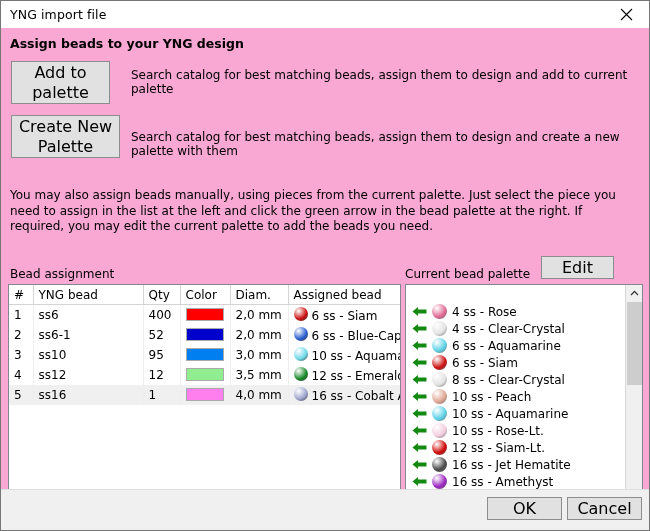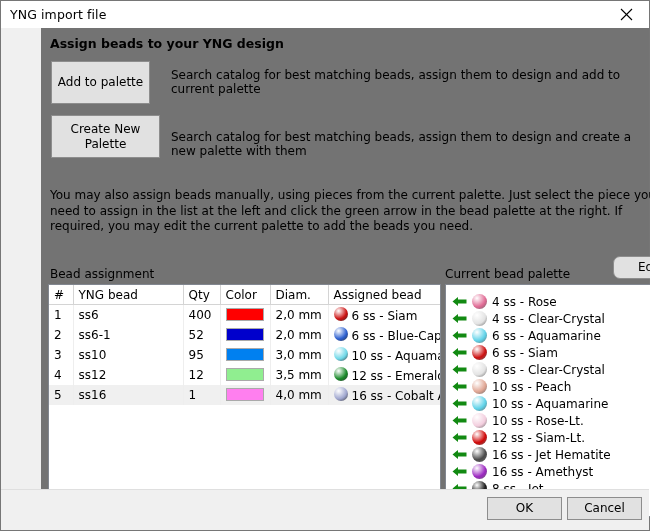--- a/index.html
+++ b/index.html
@@ -48,37 +48,36 @@
     display: flex;
     align-items: center;
     justify-content: center;
     cursor: default;
   }
   .close-btn svg { display: block; }
 
   
   .content {
     flex: 1 1 auto;
-    background: #737373;
+    background: #f9a8d4;
     position: relative;
-    margin-left: 40px;
   }
   .heading {
     position: absolute;
     left: 9px; top: 8px;
     font-weight: bold;
     font-size: 12.5px;
   }
   
   .btn {
     box-sizing: border-box;
     border: 1px solid #8d8d8d;
     background: #e1e1e1;
     font-family: "DejaVu Sans", "Liberation Sans", sans-serif;
-    font-size: 12px;
+    font-size: 16px;
     color: #000;
     display: flex;
     align-items: center;
     justify-content: center;
     text-align: center;
     cursor: default;
     line-height: 1.25;
   }
   .btn-addpal {
     position: absolute;
@@ -113,22 +112,22 @@
     left: 9px; top: 239px;
     font-size: 12px;
   }
   .lbl-cur-palette {
     position: absolute;
     left: 404px; top: 239px;
     font-size: 12px;
   }
   .btn-edit {
     position: absolute;
-    left: 572px; top: 228px;
-    width: 73px; height: 23px; border-radius: 7px;
+    left: 540px; top: 228px;
+    width: 73px; height: 23px;
   }
 
   
   .table-panel {
     position: absolute;
     left: 7px; top: 256px;
     width: 393px; height: 233px;
     box-sizing: border-box;
     border: 1px solid #828790;
     background: #ffffff;
@@ -196,21 +195,21 @@
     box-sizing: border-box;
     border: 1px solid #828790;
     background: #ffffff;
     overflow: hidden;
   }
   .palette-list {
     position: absolute;
     left: 0; top: 0;
     width: 220px;
     height: 100%;
-    padding-top: 8px;
+    padding-top: 18px;
     box-sizing: border-box;
   }
   .pal-item {
     height: 17px;
     display: flex;
     align-items: center;
     padding-left: 6px;
     font-size: 12px;
     white-space: nowrap;
   }

